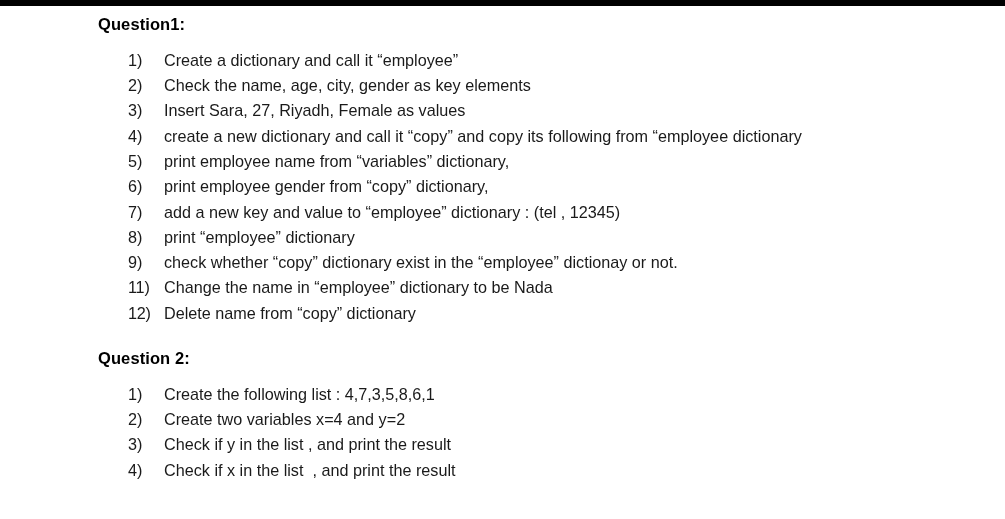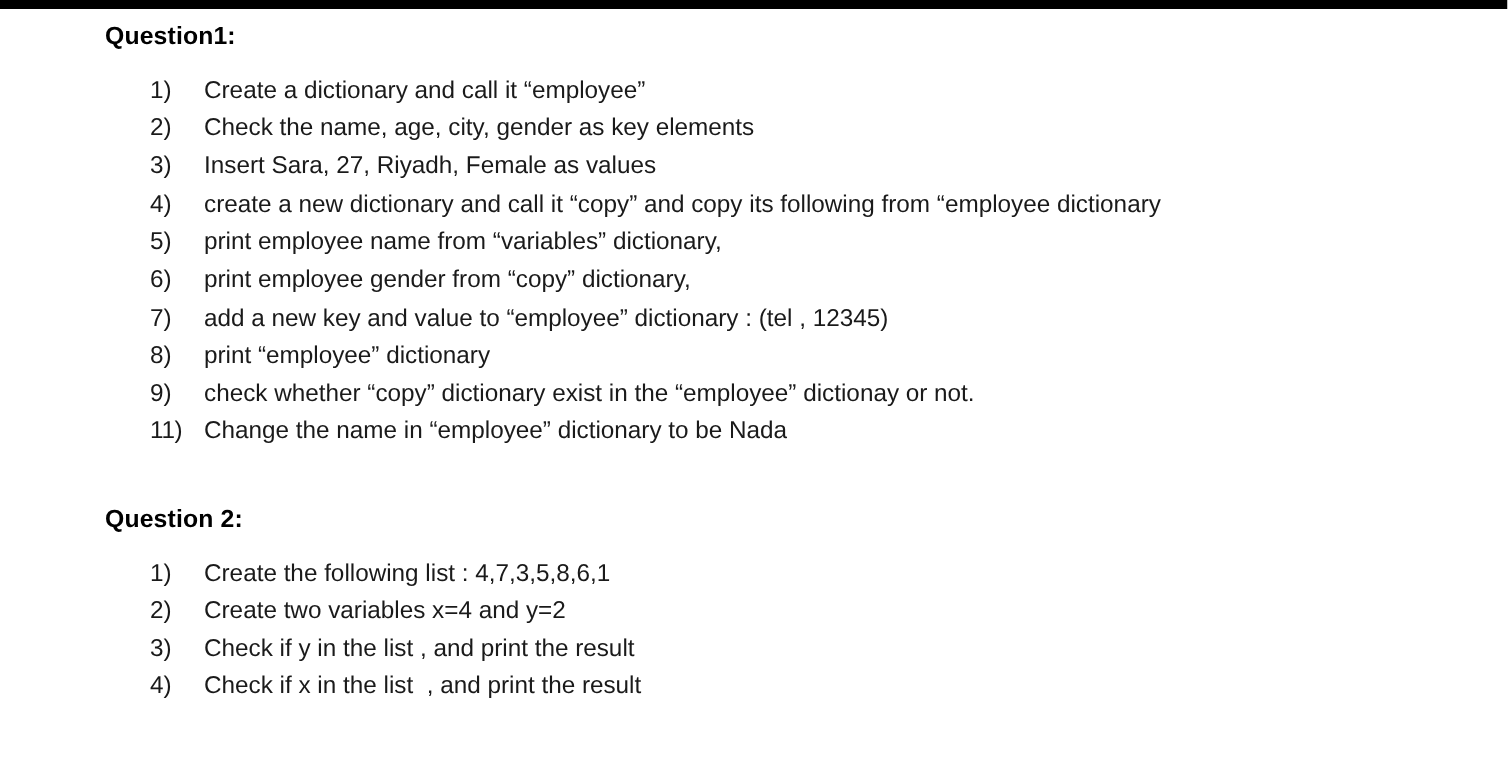--- a/index.html
+++ b/index.html
@@ -19,39 +19,39 @@
   }
 
   
   .top-bar {
     width: 100%;
     height: 6px;
     background: #000000;
   }
 
   .page {
-    padding-left: 70px;
+    padding-left: 98px;
     padding-right: 20px;
     padding-top: 9px;
     box-sizing: border-box;
   }
 
   .question-heading {
     font-size: 16.5px;
     font-weight: bold;
     color: #000000;
     letter-spacing: 0.1px;
     line-height: 1.2;
     margin: 0;
     padding: 0;
   }
 
   
   .question-block + .question-block {
-    margin-top: 36px;
+    margin-top: 23px;
   }
 
   .task-list {
     list-style: none;
     margin: 0;
     padding: 0;
     padding-top: 13px;
   }
 
   .task-item {
@@ -95,20 +95,21 @@
           <li class="task-item"><span class="task-marker">1)</span><span class="task-text">Create a dictionary and call it “employee”</span></li>
           <li class="task-item"><span class="task-marker">2)</span><span class="task-text">Check the name, age, city, gender as key elements</span></li>
           <li class="task-item"><span class="task-marker">3)</span><span class="task-text">Insert Sara, 27, Riyadh, Female as values</span></li>
           <li class="task-item"><span class="task-marker">4)</span><span class="task-text">create a new dictionary and call it “copy” and copy its following from “employee dictionary</span></li>
           <li class="task-item"><span class="task-marker">5)</span><span class="task-text">print employee name from “variables” dictionary,</span></li>
           <li class="task-item"><span class="task-marker">6)</span><span class="task-text">print employee gender from “copy” dictionary,</span></li>
           <li class="task-item"><span class="task-marker">7)</span><span class="task-text">add a new key and value to “employee” dictionary : (tel , 12345)</span></li>
           <li class="task-item"><span class="task-marker">8)</span><span class="task-text">print “employee” dictionary</span></li>
           <li class="task-item"><span class="task-marker">9)</span><span class="task-text">check whether “copy” dictionary exist in the “employee” dictionay or not.</span></li>
           <li class="task-item"><span class="task-marker wide">11)</span><span class="task-text">Change the name in “employee” dictionary to be Nada</span></li>
+          <li class="task-item"><span class="task-marker wide">12)</span><span class="task-text">Delete name from “copy” dictionary</span></li>
         </ul>
       </div>
       <div class="question-block">
         <div class="question-heading">Question 2:</div>
         <ul class="task-list">
           <li class="task-item"><span class="task-marker">1)</span><span class="task-text">Create the following list : 4,7,3,5,8,6,1</span></li>
           <li class="task-item"><span class="task-marker">2)</span><span class="task-text">Create two variables x=4 and y=2</span></li>
           <li class="task-item"><span class="task-marker">3)</span><span class="task-text">Check if y in the list , and print the result</span></li>
           <li class="task-item"><span class="task-marker">4)</span><span class="task-text">Check if x in the list  , and print the result</span></li>
         </ul>

